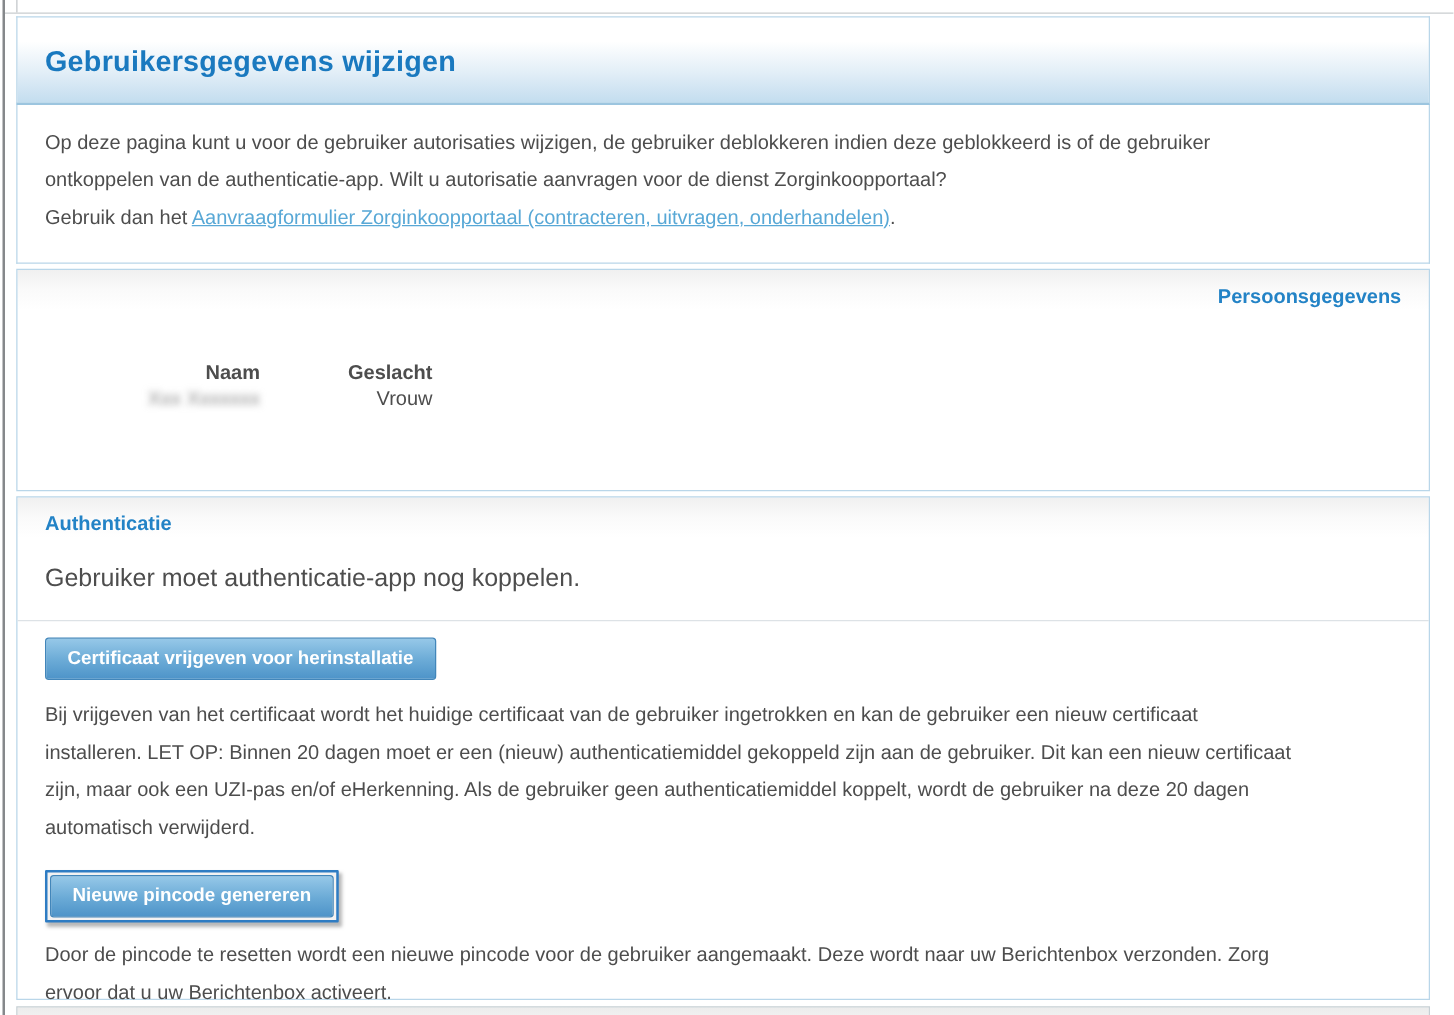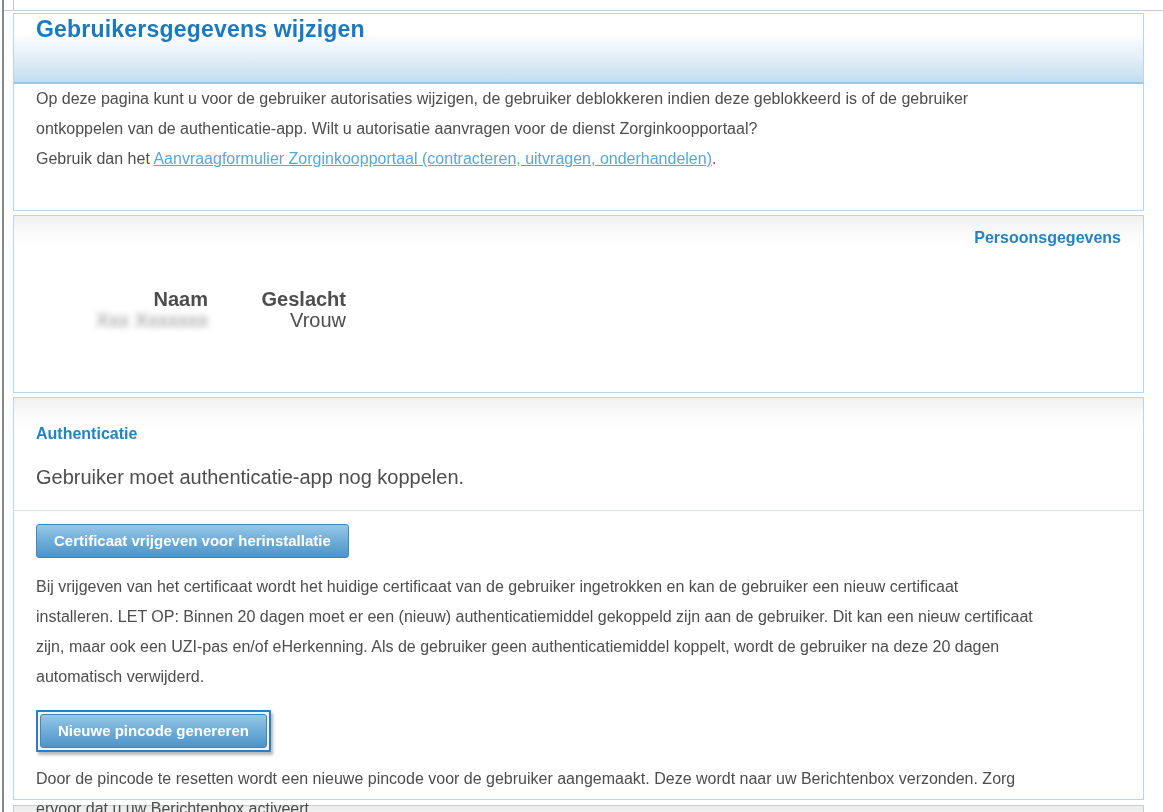--- a/index.html
+++ b/index.html
@@ -8,46 +8,46 @@
     background:#ffffff; font-family:"Liberation Sans", sans-serif;
   }
   .left-rule { position:absolute; left:2px; top:0; width:2px; height:812px; background:#85888b; }
   .top-strip { position:absolute; left:4px; top:0; width:1159px; height:10px; background:#fff; border-bottom:1px solid #c9cdd0; }
   .top-tick { position:absolute; left:13px; top:0; width:1px; height:10px; background:#c2c6c9; }
 
   .panel { position:absolute; left:13px; top:13px; width:1131px; }
   .box { box-sizing:border-box; border:1px solid #b9d6e9; background:#fff; }
 
   .title-box {
-    height:71px; display:flex; 
+    height:71px; display:flex; align-items:center;
     padding-left:22px;
     background:linear-gradient(180deg, #ffffff 28%, #e2eef7 65%, #c3ddef 100%);
     border-bottom:2px solid #9cc5df;
   }
   .page-title { margin:2px 0 0; font-size:23px; font-weight:bold; color:#1a79bf; letter-spacing:0.2px; }
 
   .intro-box {
-    border-top:none; height:127px; padding:0 22px 0;
+    border-top:none; height:127px; padding:16px 22px 0;
     font-size:16px; line-height:30px; color:#4d4d4d;
   }
   .line { display:block; }
   .link { color:#58a8d6; text-decoration:underline; cursor:pointer; }
 
   .section-box { background:linear-gradient(180deg, #f0f0f0 0px, #fafafa 16px, #ffffff 32px); }
   .pg-box { margin-top:4px; height:178px; padding:13px 22px 0;text-align:right; }
   .section-header { font-size:16px; font-weight:bold; color:#2383c6; }
 
-  .fields { display:flex; margin-top:42px; font-size:20px; line-height:20px; color:#4d4d4d; }
+  .fields { display:flex; margin-top:42px; font-size:16px; line-height:20px; color:#4d4d4d; }
   .field-naam { width:172px; }
   .field-geslacht { width:138px; }
   .field-label { font-weight:bold; }
   .field-value { margin-top:1px; }
   .redacted { filter:blur(3px); color:#8f8f8f; }
 
-  .auth-box { margin-top:4px; height:403px; padding:27px 22px 0; }
+  .auth-box { margin-top:4px; height:403px; padding:13px 22px 0; }
   .status-text { margin:23px 0 0; font-size:20px; color:#4d4d4d; }
   .divider { height:1px; background:#dde2e6; margin:21px -22px 0; }
 
   .btn {
     display:inline-block; margin-top:13px;
     font-family:"Liberation Sans", sans-serif; font-size:15px; font-weight:bold; color:#ffffff;
     background:linear-gradient(180deg, #96c8e8 0%, #6aaad6 55%, #4e94c9 100%);
     border:1px solid #4286ba; border-radius:3px;
     padding:7px 17px 8px; cursor:pointer;
   }

